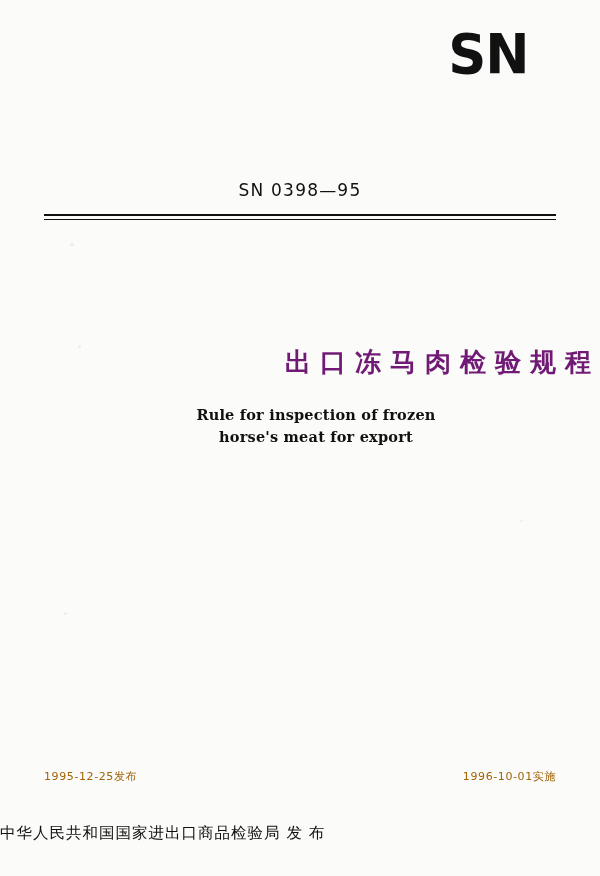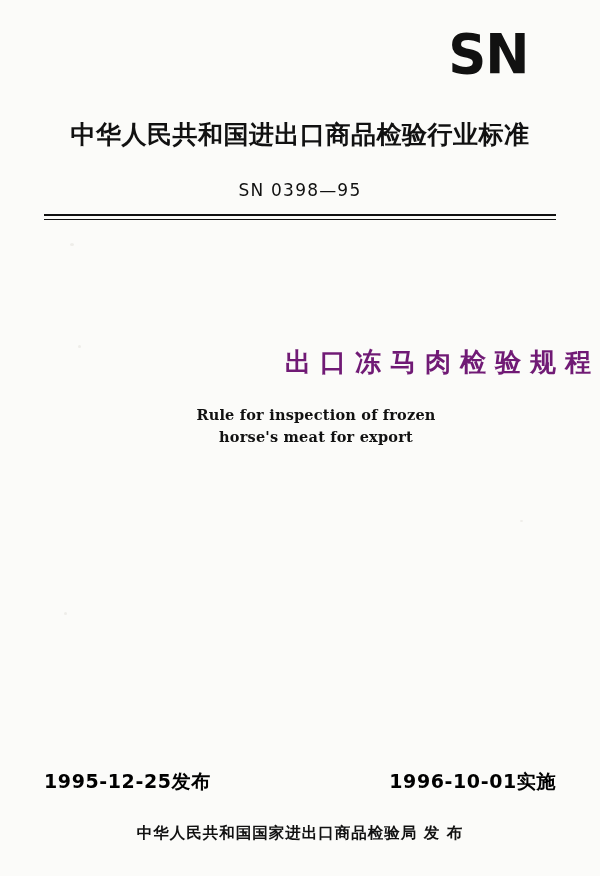--- a/index.html
+++ b/index.html
@@ -117,36 +117,36 @@
     position: absolute;
     top: 769px;
     left: 44px;
     width: 512px;
     display: flex;
     justify-content: space-between;
     align-items: baseline;
   }
   .date-item {
     font-family: "DejaVu Sans", sans-serif;
-    font-weight: 700;
-    font-size: 19px;
+    font-weight: 400;
+    font-size: 11px;
     letter-spacing: 0.6px;
-    color: #000000;
+    color: #a16207;
     white-space: nowrap;
   }
 
   
   .publisher {
     position: absolute;
     top: 823px;
     left: 0;
     width: 600px;
-    text-align: center;
+    text-align: left;
     font-family: "DejaVu Sans", sans-serif;
-    font-weight: 700;
+    font-weight: 400;
     font-size: 15.5px;
     letter-spacing: 1px;
     color: #111;
   }
 
   
   .speck {
     position: absolute;
     background: #e4e2dc;
     border-radius: 50%;
@@ -158,21 +158,20 @@
 
 <div class="page">
 
   <div class="speck" style="left:70px;  top:243px; width:4px;  height:3px;"></div>
   <div class="speck" style="left:78px;  top:345px; width:3px;  height:3px;"></div>
   <div class="speck" style="left:64px;  top:612px; width:3px;  height:3px;"></div>
   <div class="speck" style="left:520px; top:520px; width:3px;  height:2px;"></div>
 
   <div class="logo">SN</div>
 
-  <div class="org-title">中华人民共和国进出口商品检验行业标准</div>
 
   <div class="std-number">SN 0398—95</div>
 
   <div class="rule-top"></div>
   <div class="rule-bottom"></div>
 
   <div class="doc-title-cn">出口冻马肉检验规程</div>
 
   <div class="doc-title-en">
     <div>Rule for inspection of frozen</div>

